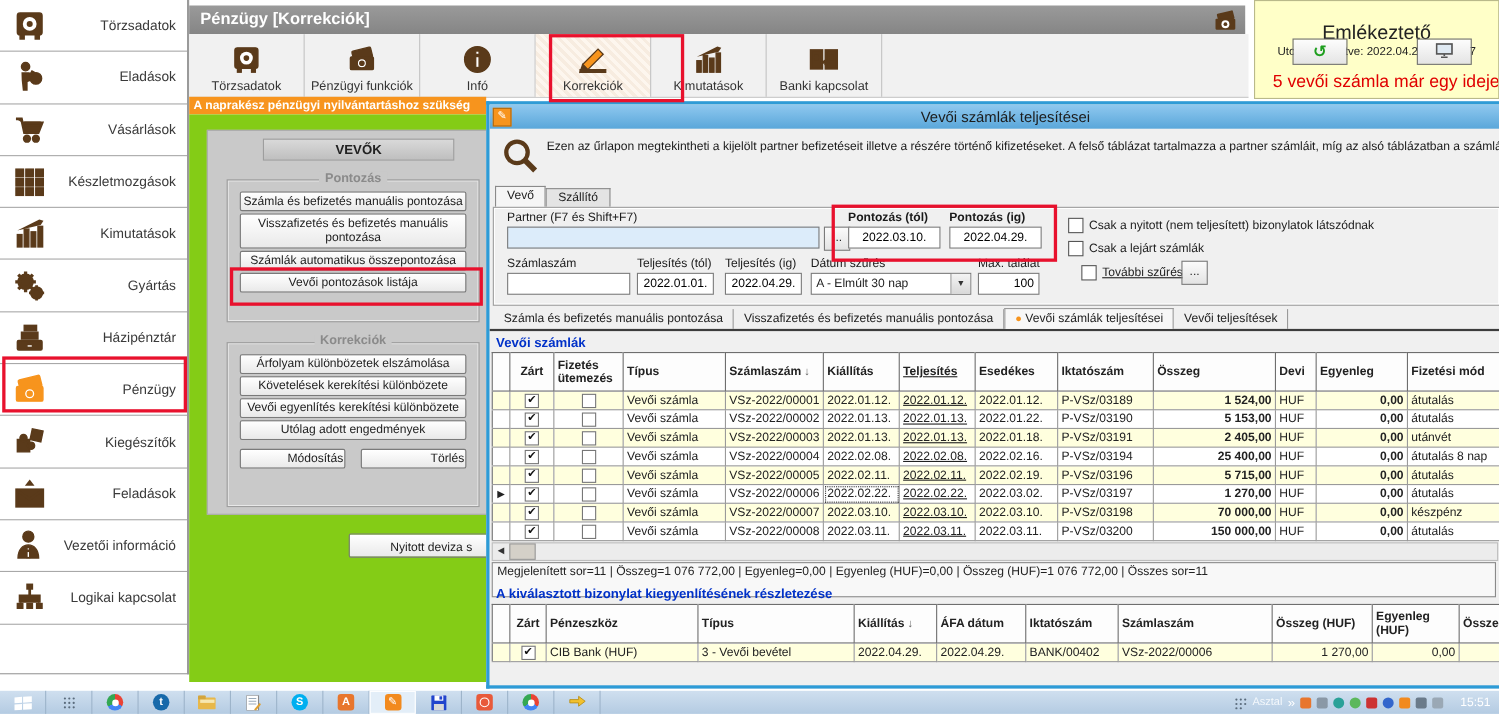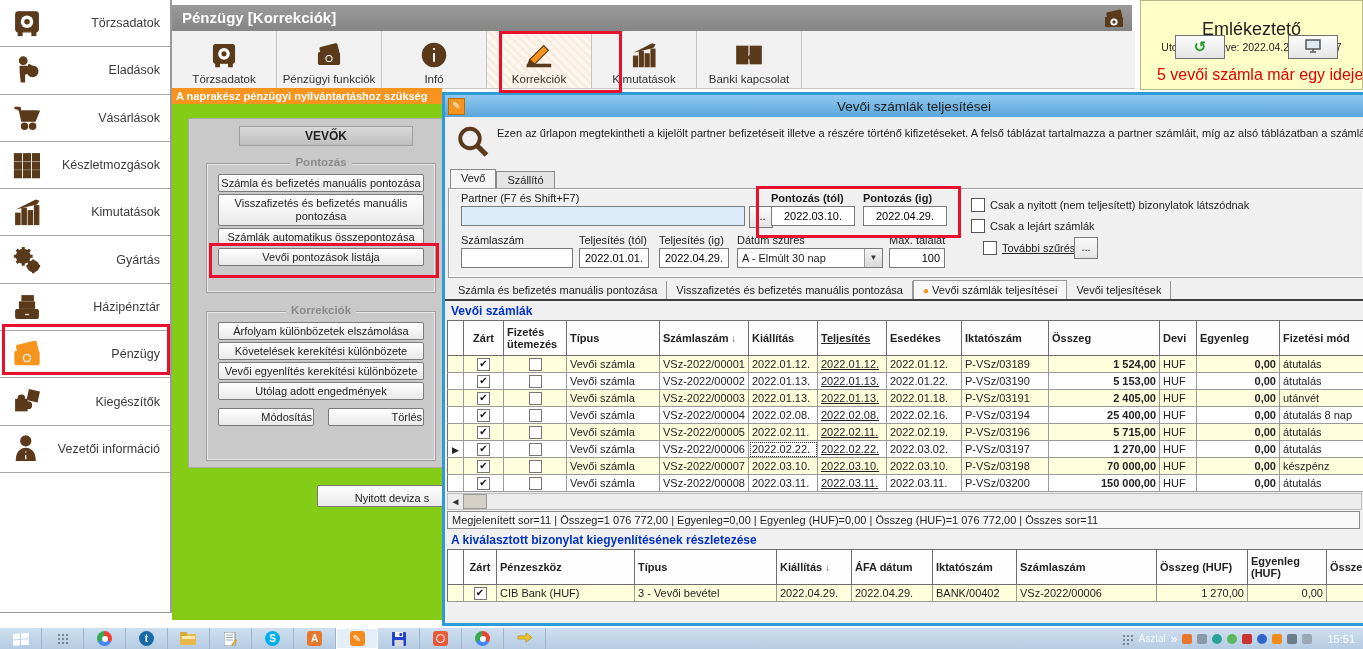--- a/index.html
+++ b/index.html
@@ -105,21 +105,21 @@
   #t2 th:nth-child(6),#t2 td:nth-child(6){width:74px;}
   #t2 th:nth-child(7),#t2 td:nth-child(7){width:77px;}
   #t2 th:nth-child(8),#t2 td:nth-child(8){width:133px;}
   #t2 th:nth-child(9),#t2 td:nth-child(9){width:84px;}
   #t2 th:nth-child(10),#t2 td:nth-child(10){width:72px;}
   #t2 th:nth-child(11),#t2 td:nth-child(11){width:92px;}
   #t2 td{background:#ffffde;}
   #hscroll{position:absolute;left:2px;top:398px;width:913px;height:15px;background:#ececec;border:1px solid #bdbdbd;display:flex;align-items:center;}
   #hscroll .larr{width:15px;height:13px;text-align:center;font-size:10px;line-height:13px;color:#333;cursor:pointer;}
   #hscroll .thumb{width:22px;height:13px;background:#d4d0c8;border:1px solid #9a9a9a;cursor:grab;}
-  #statusline{position:absolute;left:2px;top:416px;width:913px;height:18px;border:1px solid #8a8a8a;background:#f8f8f8;line-height:17px;padding-left:4px;box-sizing:border-box;white-space:nowrap;overflow:hidden;}
+  #statusline{position:absolute;left:2px;top:416px;width:913px;height:32px;border:1px solid #8a8a8a;background:#f8f8f8;line-height:17px;padding-left:4px;box-sizing:border-box;white-space:nowrap;overflow:hidden;}
   
   #taskbar{left:0;top:628px;width:1363px;height:21px;background:linear-gradient(#cfdfef,#b4cbe2);display:flex;align-items:center;}
   .tk{width:42px;height:21px;display:flex;align-items:center;justify-content:center;border-right:1px solid #9db4ca;box-sizing:border-box;cursor:pointer;}
   .tk.active{background:#e3eef8;border:1px solid #fff;}
   .ti{width:15px;height:15px;border-radius:3px;display:flex;align-items:center;justify-content:center;color:#fff;font-size:10px;font-weight:bold;}
   #tray{margin-left:auto;display:flex;align-items:center;gap:5px;padding-right:8px;color:#fff;}
   .tri{width:10px;height:10px;border-radius:2px;}
   #clock{font-size:11px;color:#fff;margin-left:10px;}
   
   .redbox{position:absolute;border:3px solid #e8112d;pointer-events:none;z-index:50;}
@@ -235,28 +235,50 @@
           <rect x="3" y="10" width="9" height="9"></rect>
           <circle cx="7.5" cy="9" r="2.6"></circle>
           <circle cx="13" cy="14.5" r="2.6"></circle>
           <rect x="13" y="3" width="8" height="8" transform="rotate(12 17 7)"></rect>
         </svg>
       </span>
     <span class="sb-lbl">Kiegészítők</span>
   </div>
   <div class="sb-item">
     <span class="sb-ico">
+        <svg width="30" height="30" viewBox="0 0 24 24" fill="none" stroke-width="2">
+          <rect x="2.5" y="9" width="19" height="12"></rect>
+          <path d="M2.5 9l9.5 7 9.5-7"></path>
+          <path d="M12 1.5l3.5 4.5h-7z" fill="#5a3a1a" stroke="none"></path>
+        </svg>
+      </span>
+    <span class="sb-lbl">Feladások</span>
+  </div>
+  <div class="sb-item">
+    <span class="sb-ico">
         <svg width="30" height="30" viewBox="0 0 24 24" stroke="none">
           <circle cx="11" cy="5.5" r="4"></circle>
           <path d="M3.5 21c0-6 3.4-9.5 7.5-9.5S18.5 15 18.5 21z"></path>
           <rect x="10" y="13.5" width="2" height="1.8" fill="#fff"></rect>
           <rect x="10" y="16.2" width="2" height="4.5" fill="#fff"></rect>
         </svg>
       </span>
     <span class="sb-lbl">Vezetői információ</span>
+  </div>
+  <div class="sb-item">
+    <span class="sb-ico">
+        <svg width="30" height="30" viewBox="0 0 24 24" fill="none" stroke-width="2">
+          <path d="M12 6v5M5 16v-5h14v5"></path>
+          <rect x="9.5" y="2" width="5" height="4.5" fill="#5a3a1a" stroke="none"></rect>
+          <rect x="2.5" y="16" width="5" height="4.5" fill="#5a3a1a" stroke="none"></rect>
+          <rect x="9.5" y="16" width="5" height="4.5" fill="#5a3a1a" stroke="none"></rect>
+          <rect x="16.5" y="16" width="5" height="4.5" fill="#5a3a1a" stroke="none"></rect>
+        </svg>
+      </span>
+    <span class="sb-lbl">Logikai kapcsolat</span>
   </div>
 </div>
 
 <div id="titlebar" class="abs">
   <span>Pénzügy [Korrekciók]</span>
   <span id="titlebar-ico"><svg width="24" height="24" viewBox="0 0 24 24" fill="#5a3a1a">
         <g transform="rotate(-14 12 9)">
           <rect x="5" y="4" width="15" height="8" rx="1"></rect>
         </g>
         <rect x="3" y="10" width="18" height="10" rx="1"></rect>

